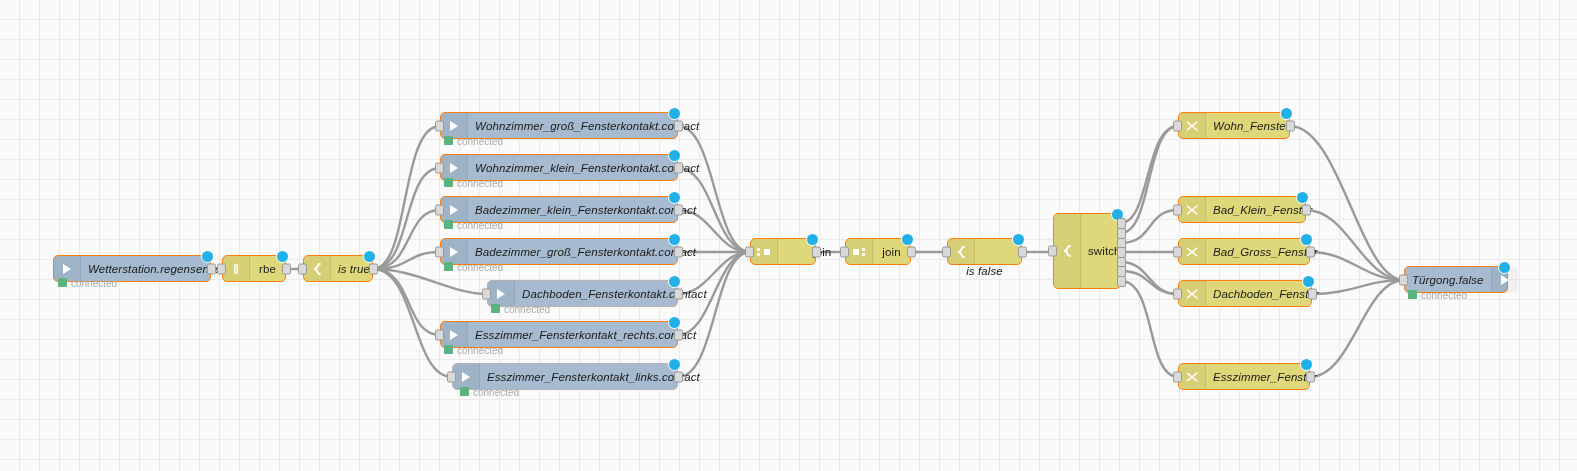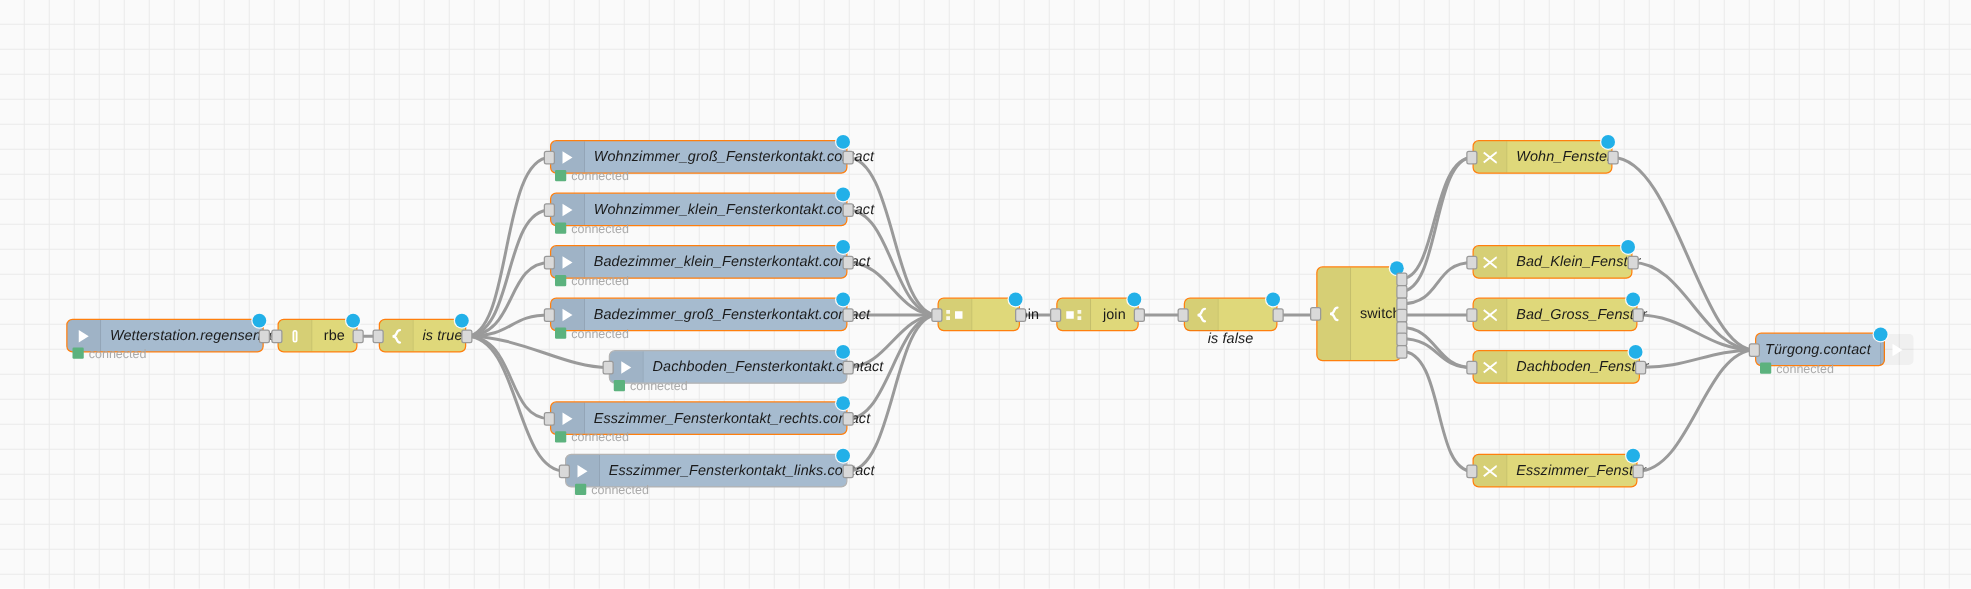--- a/index.html
+++ b/index.html
@@ -461,21 +461,21 @@
         <path d="M12 12 L12.8 10.8 L11.2 10.8 Z" fill="#fff"></path>
       </svg>
     </span>
     <span class="nlabel ital">Esszimmer_Fenster</span>
     <span class="port in"></span>
     <span class="port out"></span>
     <span class="dot-blue"></span>
   </div>
 
   <div class="node mqtt selected" style="left:1404px; top:266px; width:104px;">
-    <span class="nlabel ital">Türgong.contact</span>
+    <span class="nlabel ital">Türgong.false</span>
     <span class="icon-tray right">
       <svg width="14" height="14" viewBox="0 0 14 14">
           <path d="M3 2 L3 12 L11 7 Z" fill="#fff"></path>
         </svg>
     </span>
     <span class="port in"></span>
     <span class="dot-blue"></span>
   </div>
   <div class="status" style="left:1408px; top:290px;">
     <span class="sq"></span>

